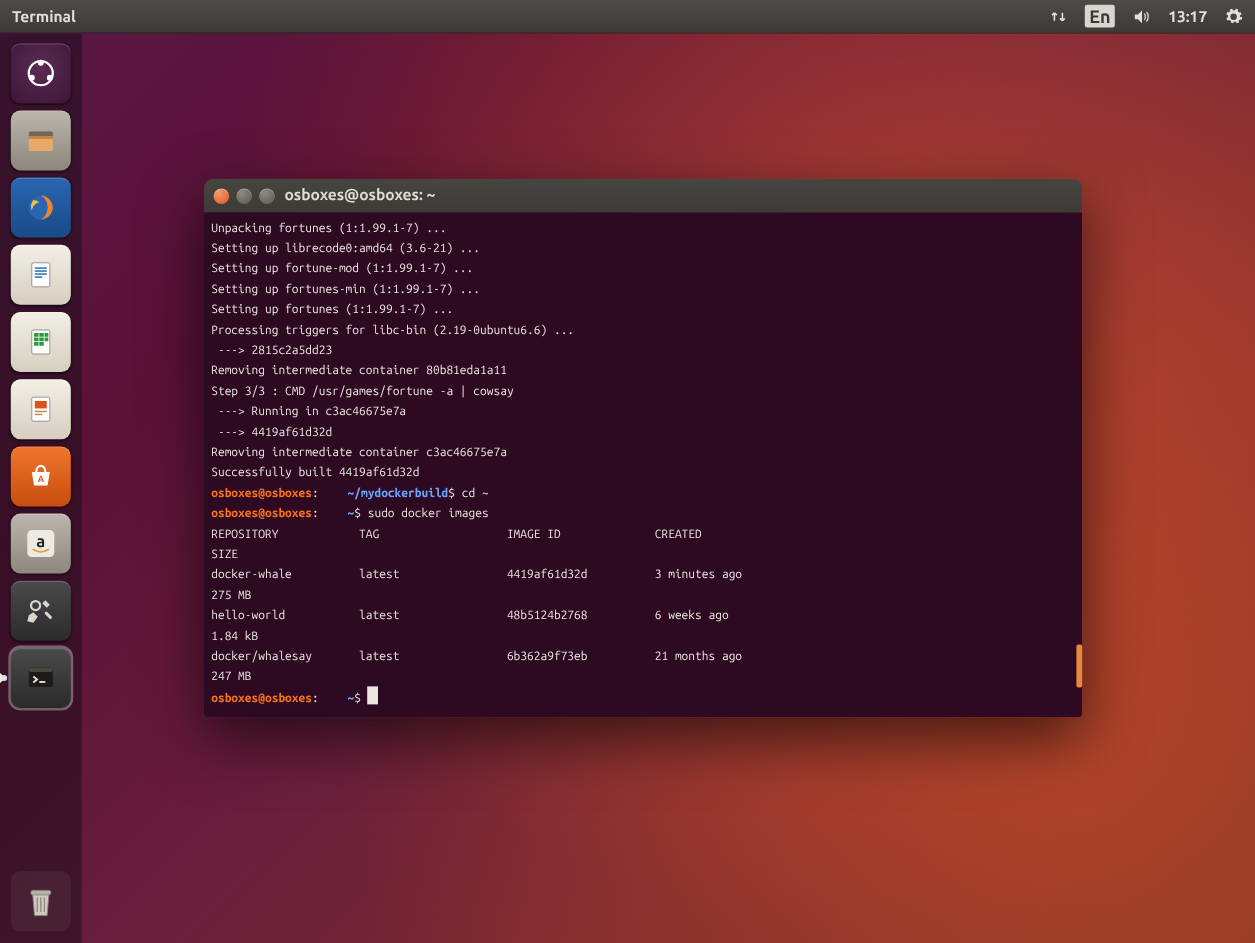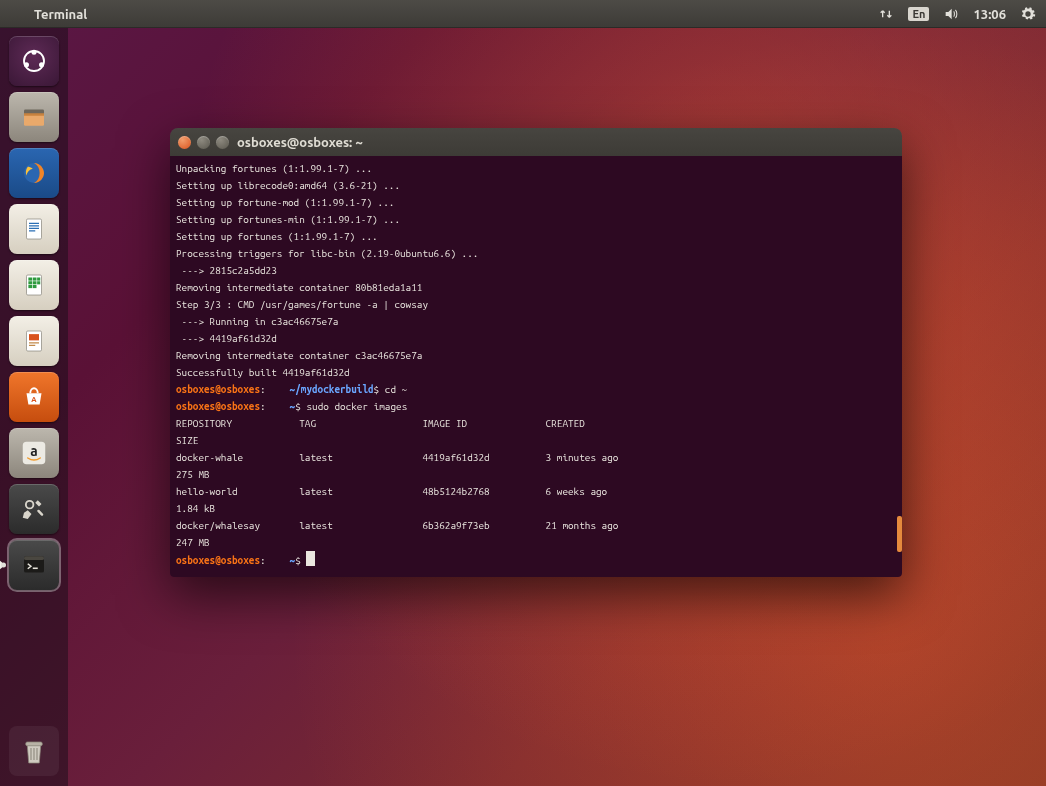--- a/index.html
+++ b/index.html
@@ -13,26 +13,26 @@
       linear-gradient(135deg, #5a1846 0%, #5a1136 25%, #6a1f3b 50%, #7a2a30 70%, #7d3425 100%);
   }
   
   .panel {
     position: absolute; top: 0; left: 0; right: 0; height: 28px;
     background: linear-gradient(#4d4b46, #3d3b37);
     color: #e2e0da; display: flex; align-items: center;
     font-size: 13px; font-weight: 600;
     border-bottom: 1px solid #2b2a27;
   }
-  .panel .app-label { padding-left: 10px; margin-left: 24px; }
+  .panel .app-label { padding-left: 10px; }
   .panel .tray { margin-left: auto; display: flex; align-items: center; gap: 14px; padding-right: 10px; }
   .tray-icon { display: inline-flex; align-items: center; justify-content: center; color: #e2e0da; }
   .lang-box {
     background: #d9d6cf; color: #3a3834; font-weight: 700;
-    font-size: 11px; padding: 1px 4px; border-radius: 2px; text-align: center;
+    font-size: 15px; padding: 1px 4px; border-radius: 2px; text-align: center;
   }
   .clock { font-weight: 600; }
   
   .launcher {
     position: absolute; top: 28px; left: 0; bottom: 0; width: 68px;
     background: rgba(30,14,28,0.55);
     display: flex; flex-direction: column; align-items: center;
     padding-top: 8px; gap: 6px;
   }
   .launch-item {
@@ -60,21 +60,21 @@
   .launch-item svg { width: 30px; height: 30px; }
   .spacer { flex: 1; }
   .trash {
     width: 50px; height: 50px; border-radius: 8px;
     background: rgba(255,255,255,0.06);
     display:flex;align-items:center;justify-content:center;
     margin-bottom: 10px;
   }
   
   .window {
-    position: absolute; left: 170px; top: 128px; width: 732px;
+    position: absolute; left: 170px; top: 149px; width: 732px;
     border-radius: 8px 8px 4px 4px; overflow: hidden;
     box-shadow: 0 18px 50px rgba(0,0,0,0.6);
   }
   .titlebar {
     height: 28px; background: linear-gradient(#474540, #3d3b36);
     display: flex; align-items: center; gap: 8px; padding: 0 8px;
     color: #e0ddd4; font-size: 13px; font-weight: 600;
   }
   .win-btns { display:flex; gap:6px; }
   .win-btn { width:13px; height:13px; border-radius:50%; box-shadow: inset 0 1px 1px rgba(255,255,255,.3);}
@@ -113,21 +113,21 @@
             <path d="M7 17V7m0 0l-3 3m3-3l3 3M17 7v10m0 0l3-3m-3 3l-3-3"></path>
           </svg>
       </span>
       <span class="lang-box">En</span>
       <span class="tray-icon">
         <svg viewBox="0 0 24 24" width="16" height="16" fill="#e2e0da">
             <path d="M4 9v6h4l5 5V4L8 9H4z"></path>
             <path d="M16 8c1.5 1 1.5 7 0 8M18.5 6c3 2 3 10 0 12" fill="none" stroke="#e2e0da" stroke-width="1.6"></path>
           </svg>
       </span>
-      <span class="clock">13:06</span>
+      <span class="clock">13:17</span>
       <span class="tray-icon">
         <svg viewBox="0 0 24 24" width="16" height="16" fill="#e2e0da">
             <path d="M12 8a4 4 0 100 8 4 4 0 000-8zm9 4l2 1-1 3-2-.5a8 8 0 01-1.7 1.7l.5 2-3 1-1-2a8 8 0 01-2.4 0l-1 2-3-1 .5-2A8 8 0 016.2 16L4 16.5l-1-3 2-1a8 8 0 010-2.4l-2-1 1-3 2 .5A8 8 0 017.8 5L7.3 3l3-1 1 2a8 8 0 012.4 0l1-2 3 1-.5 2a8 8 0 011.7 1.7l2-.5 1 3-2 1a8 8 0 010 2.4z"></path>
           </svg>
       </span>
     </div>
   </div>
 
   <div class="launcher">
     <div class="launch-item dash">

